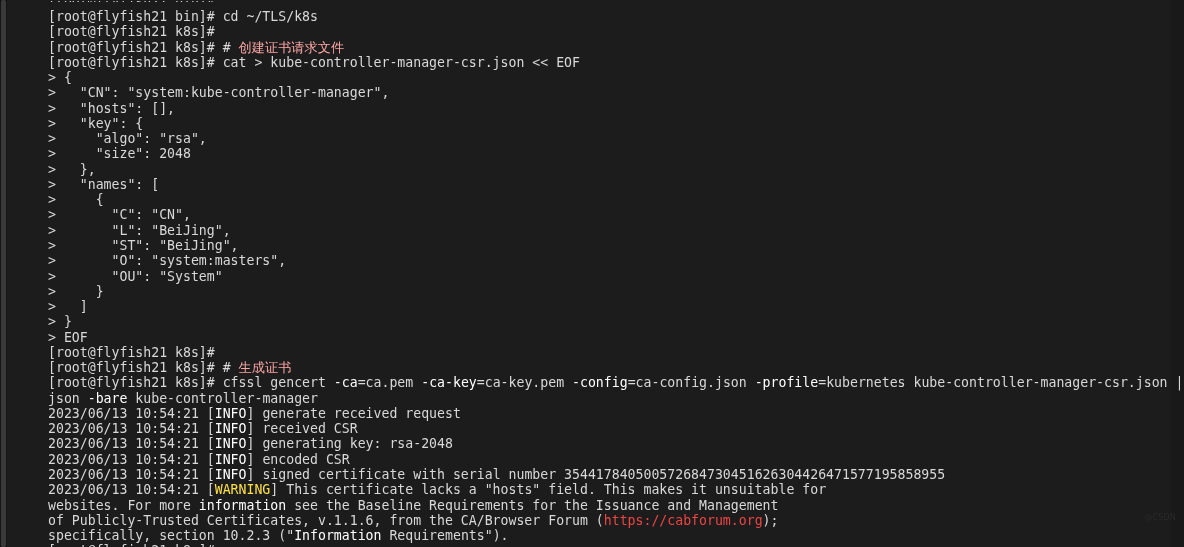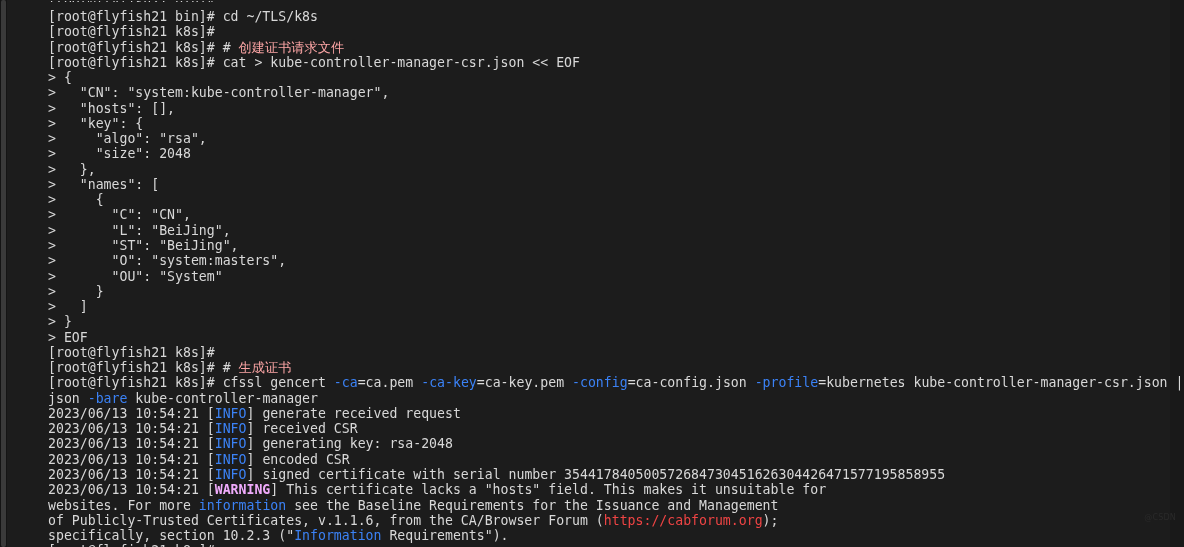--- a/index.html
+++ b/index.html
@@ -58,22 +58,22 @@
     height: 15.28px;
     white-space: pre;
   }
   .line-clipped-top {
     position: relative;
     top: -7px;
     height: 8px;
     overflow: hidden;
   }
   .c-default { color: #d8d8d8; }
-  .c-cyan    { color: #3b82f6; text-align: center; }
-  .c-yellow  { color: #f0abfc; font-weight: bold; }
+  .c-cyan    { color: #ffffff; text-align: center; }
+  .c-yellow  { color: #fde047; }
   .c-url     { color: #ef4444; }
   .c-cjk     { font-family: "DejaVu Sans", "Liberation Sans", sans-serif; color: #fca5a5; }
   #watermark {
     position: absolute;
     right: 8px;
     bottom: 22px;
     font-family: "DejaVu Sans", sans-serif;
     font-size: 8px;
     color: #2a2a2a;
     letter-spacing: 0.2px;

